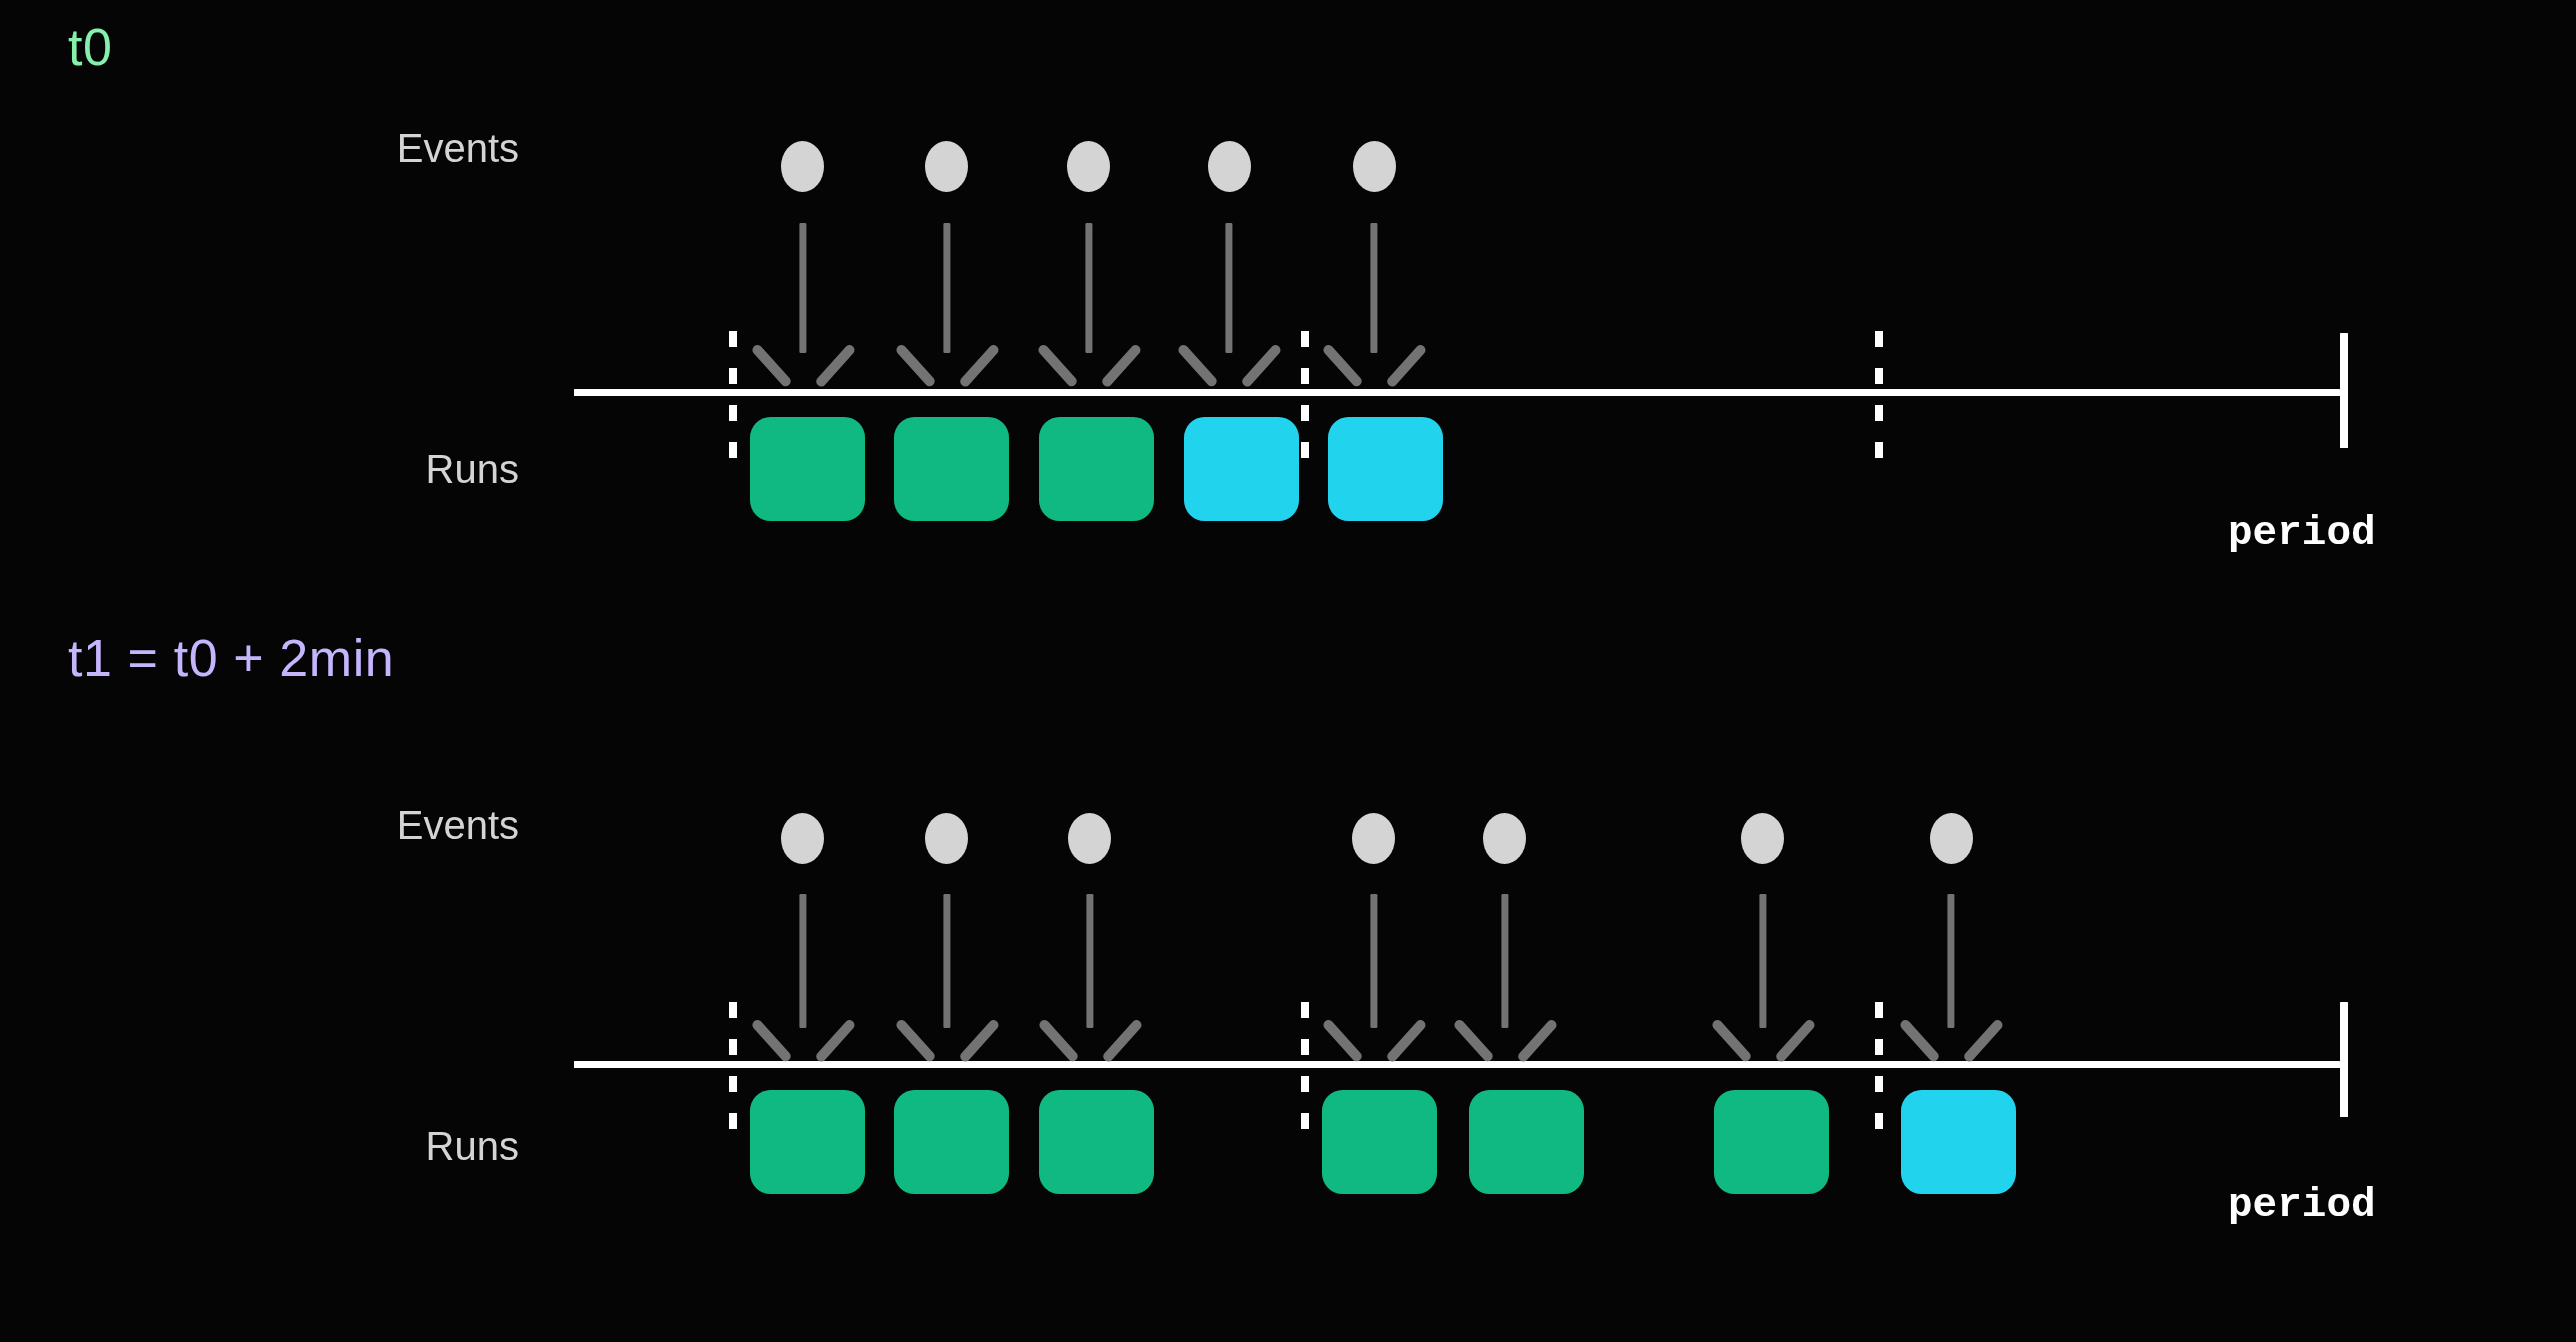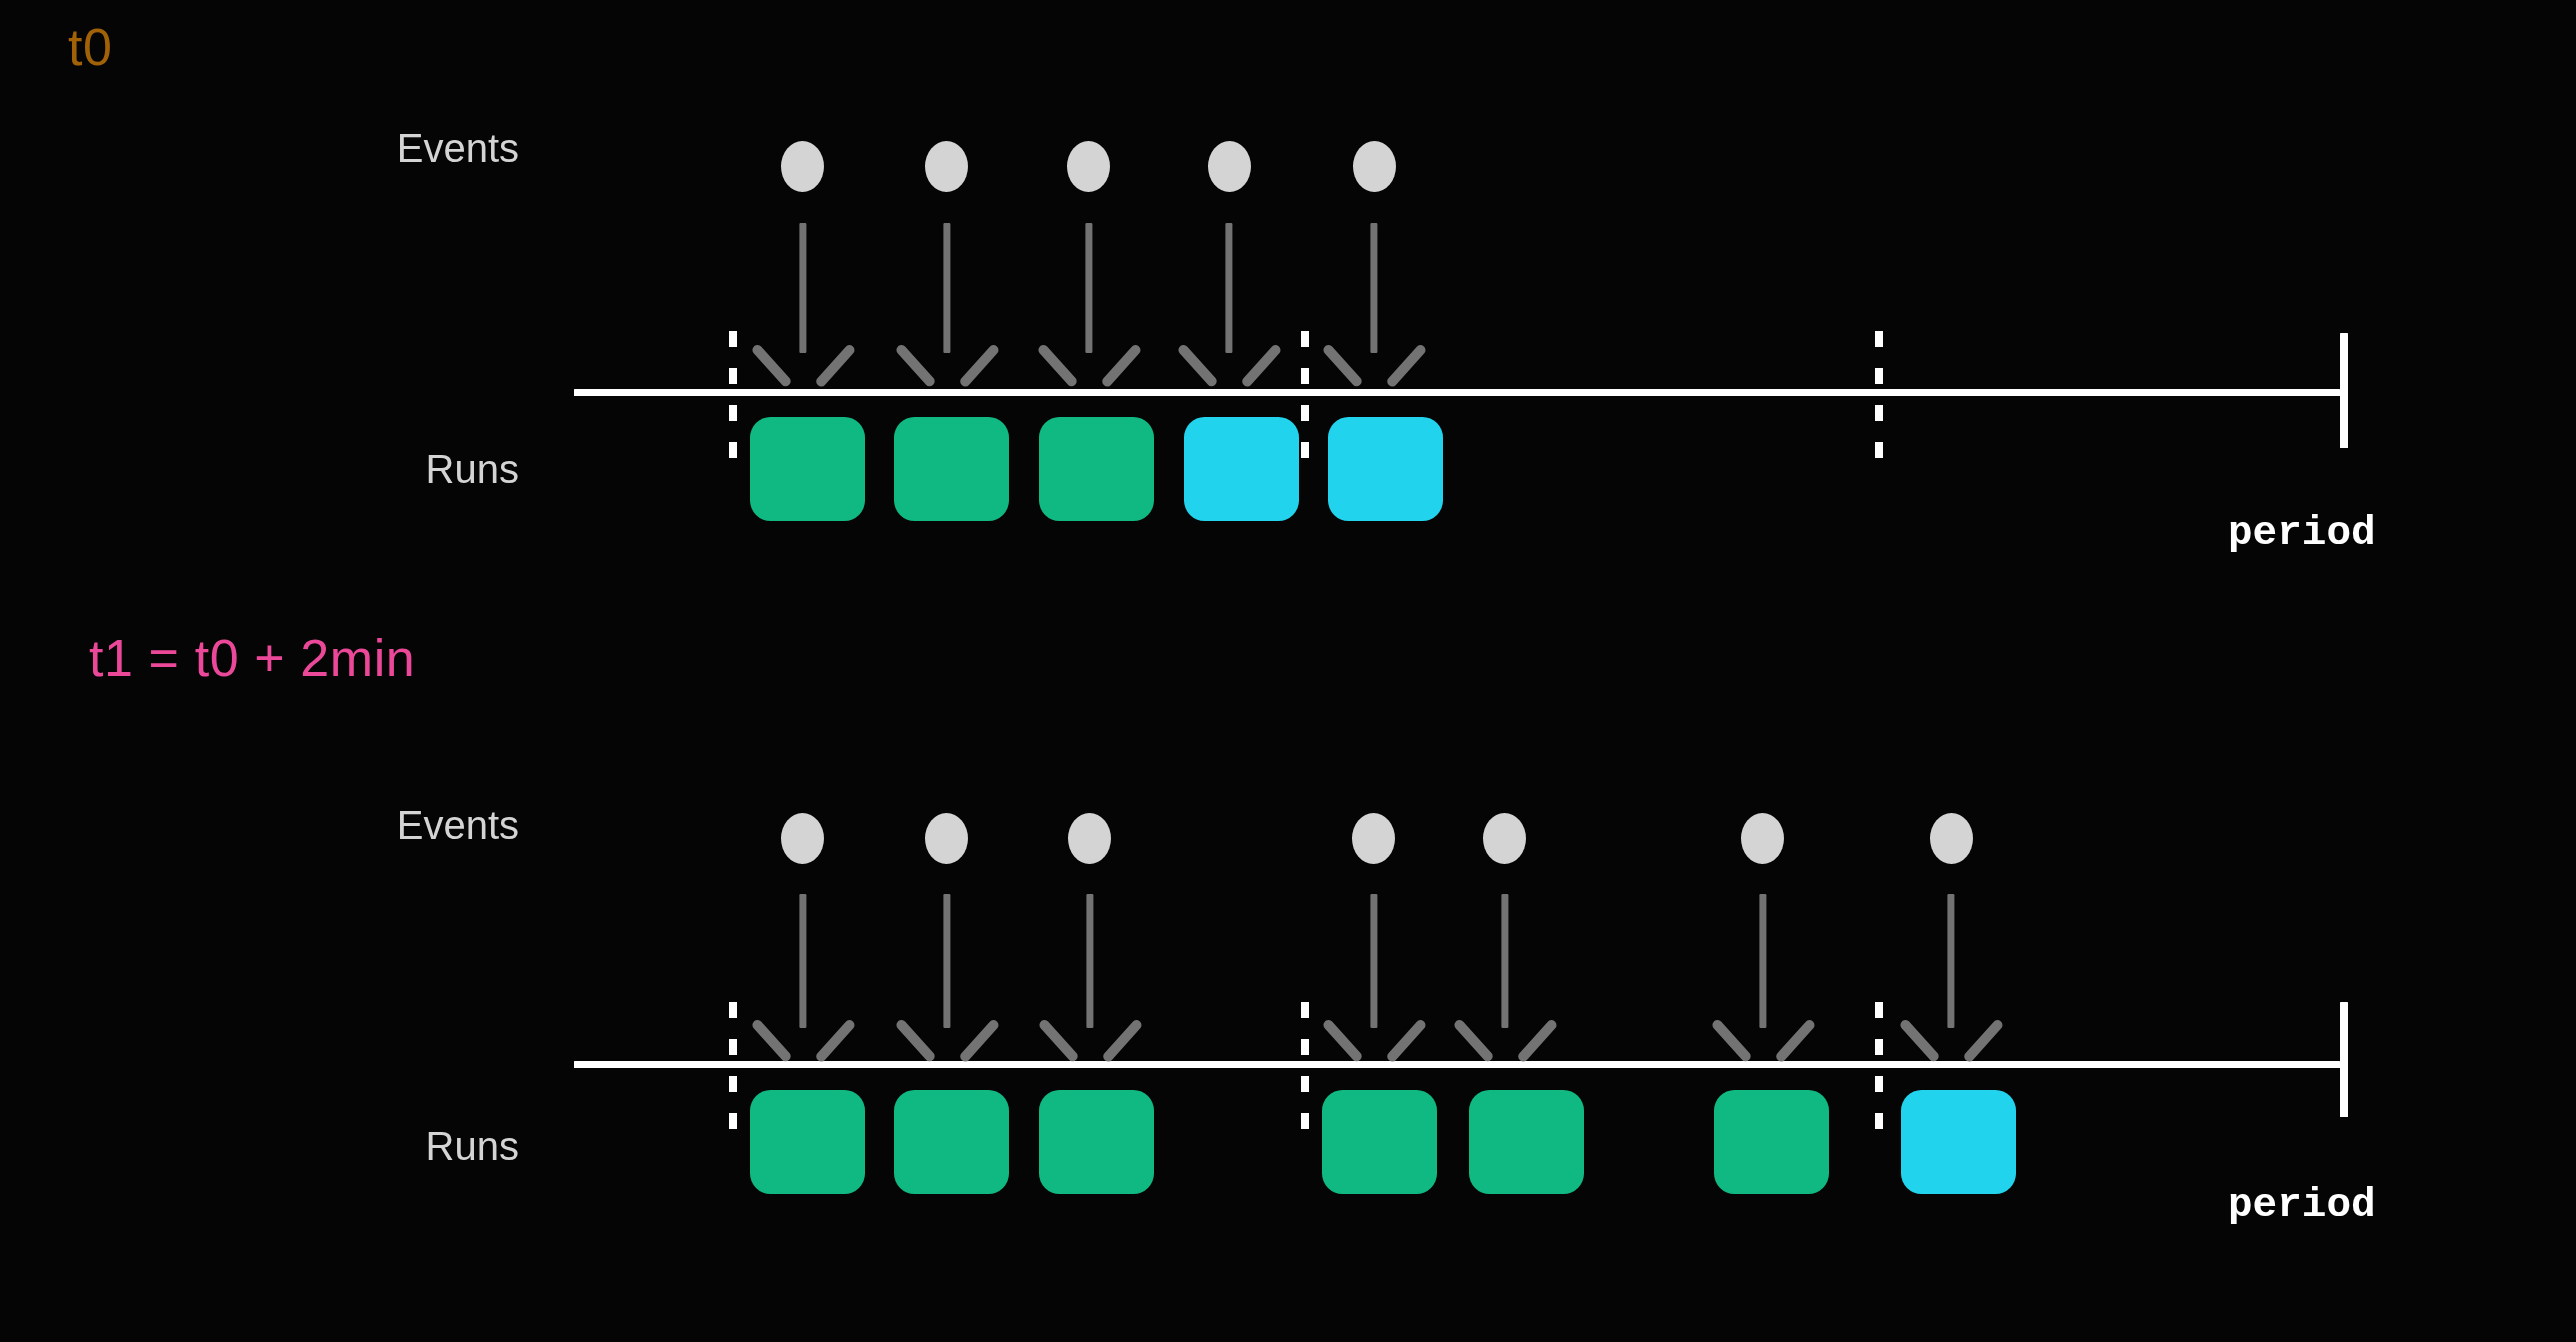--- a/index.html
+++ b/index.html
@@ -27,21 +27,21 @@
   .arrow .shaft{position:absolute;left:50%;top:0;transform:translateX(-50%);width:7.2px;background:#737373;border-radius:1.2px;}
   .arrow .wingL,.arrow .wingR{position:absolute;width:9.7px;background:#737373;border-radius:4.8px;}
 
   .runbox{position:absolute;border-radius:20.5px;}
 </style>
 </head>
 <body>
 
 <div id="stage" style="background: rgb(5, 5, 5);">
     <div class="section" style="top: 0px;">
-      <div class="tlabel" style="left: 68px; top: 17px; color: #a16207;">t0</div>
+      <div class="tlabel" style="left: 68px; top: 17px; color: #86efac;">t0</div>
       <div class="rowlabel" style="top: 126px; left: 181px; width: 338px; color: rgb(212, 212, 212);">Events</div>
       <div class="rowlabel" style="top: 447px; left: 181px; width: 338px; color: rgb(212, 212, 212);">Runs</div>
       <div class="axis" style="left: 574px; top: 389px; width: 1766px; height: 7.2px; background: rgb(255, 255, 255);"></div>
       <div class="endtick" style="left: 2340px; top: 333px; height: 115px; background: rgb(255, 255, 255);"></div>
       <div class="dashed" style="left: 729px; top: 331px; height: 127px;"></div>
       <div class="dashed" style="left: 1301px; top: 331px; height: 127px;"></div>
       <div class="dashed" style="left: 1875px; top: 331px; height: 127px;"></div>
       <div class="evt" style="left: 781px; top: 141px; width: 43px; height: 51px; background: rgb(212, 212, 212);"></div>
       <div class="arrow" style="left: 776px; top: 223px; width: 54px; height: 158px;">
         <div class="shaft" style="height: 130px; background: rgb(115, 115, 115);"></div>
@@ -73,21 +73,21 @@
         <div class="wingR" style="height: 52px; right: 7.8px; bottom: -3.6px; background: rgb(115, 115, 115); transform: rotate(42deg); transform-origin: 50% 100%;"></div>
       </div>
       <div class="runbox" style="left: 750px; top: 417px; width: 115px; height: 104px; background: rgb(16, 185, 129);"></div>
       <div class="runbox" style="left: 894px; top: 417px; width: 115px; height: 104px; background: rgb(16, 185, 129);"></div>
       <div class="runbox" style="left: 1039px; top: 417px; width: 115px; height: 104px; background: rgb(16, 185, 129);"></div>
       <div class="runbox" style="left: 1184px; top: 417px; width: 115px; height: 104px; background: rgb(34, 211, 238);"></div>
       <div class="runbox" style="left: 1328px; top: 417px; width: 115px; height: 104px; background: rgb(34, 211, 238);"></div>
       <div class="periodlabel" style="left: 2228px; top: 510px; color: rgb(255, 255, 255);">period</div>
     </div>
     <div class="section" style="top: 0px;">
-      <div class="tlabel" style="left: 68px; top: 628px; color: #ec4899; margin-left: 21px;">t1 = t0 + 2min</div>
+      <div class="tlabel" style="left: 68px; top: 628px; color: #c4b5fd;">t1 = t0 + 2min</div>
       <div class="rowlabel" style="top: 803px; left: 181px; width: 338px; color: rgb(212, 212, 212);">Events</div>
       <div class="rowlabel" style="top: 1124px; left: 181px; width: 338px; color: rgb(212, 212, 212);">Runs</div>
       <div class="axis" style="left: 574px; top: 1061px; width: 1766px; height: 7.2px; background: rgb(255, 255, 255);"></div>
       <div class="endtick" style="left: 2340px; top: 1002px; height: 115px; background: rgb(255, 255, 255);"></div>
       <div class="dashed" style="left: 729px; top: 1002px; height: 128px;"></div>
       <div class="dashed" style="left: 1301px; top: 1002px; height: 128px;"></div>
       <div class="dashed" style="left: 1875px; top: 1002px; height: 128px;"></div>
       <div class="evt" style="left: 781px; top: 813px; width: 43px; height: 51px; background: rgb(212, 212, 212);"></div>
       <div class="arrow" style="left: 776px; top: 894px; width: 54px; height: 162px;">
         <div class="shaft" style="height: 134px; background: rgb(115, 115, 115);"></div>

